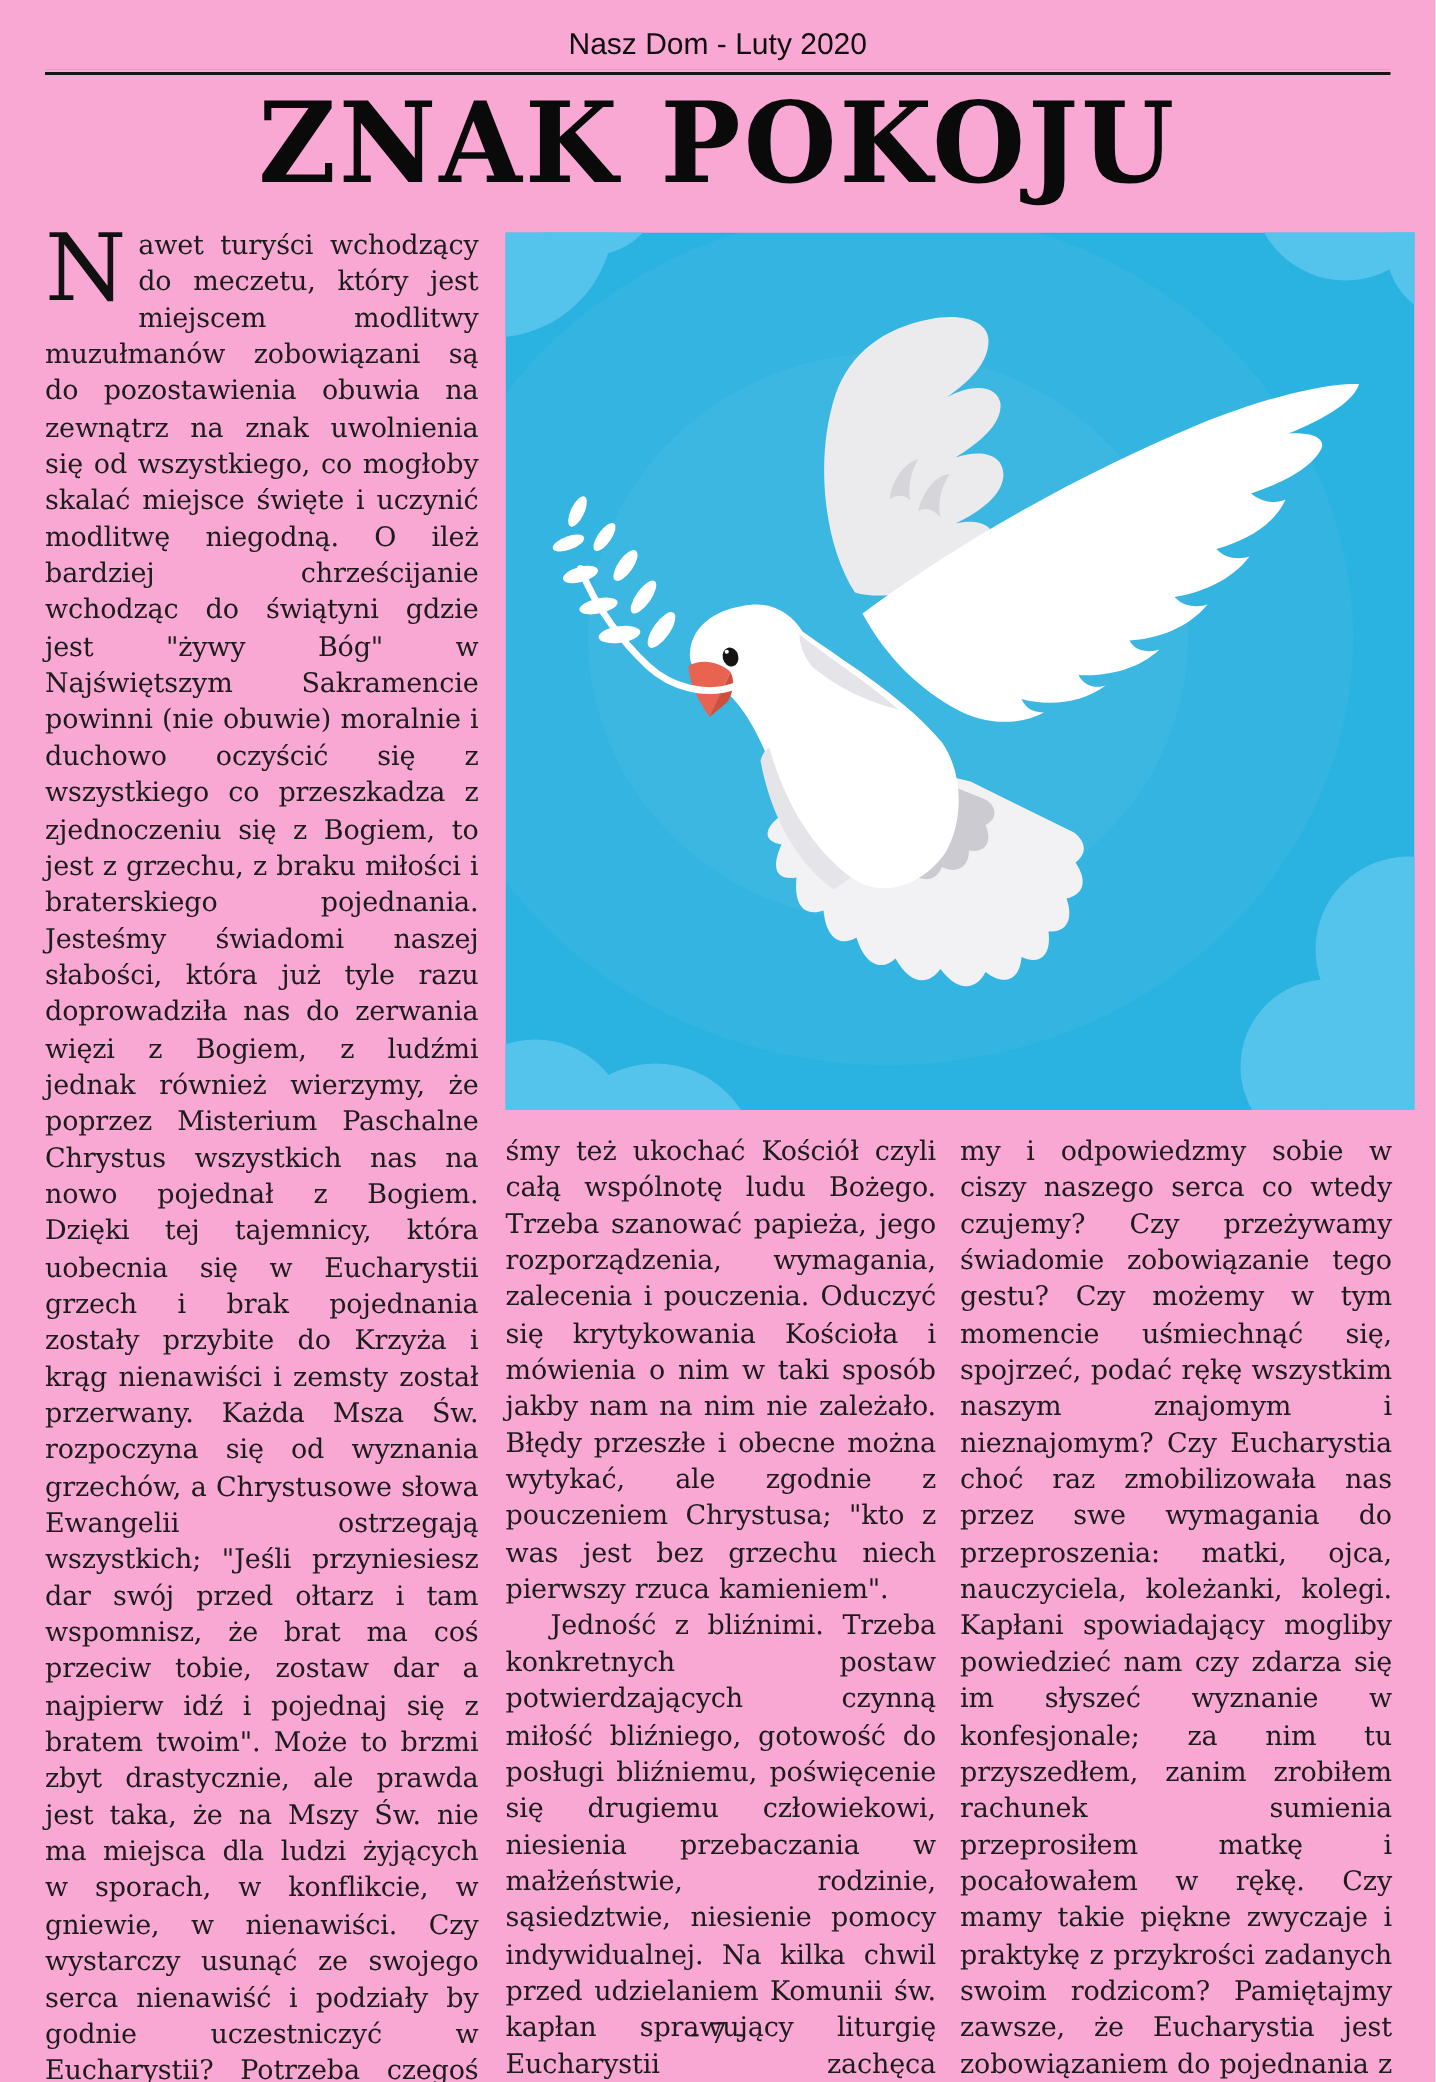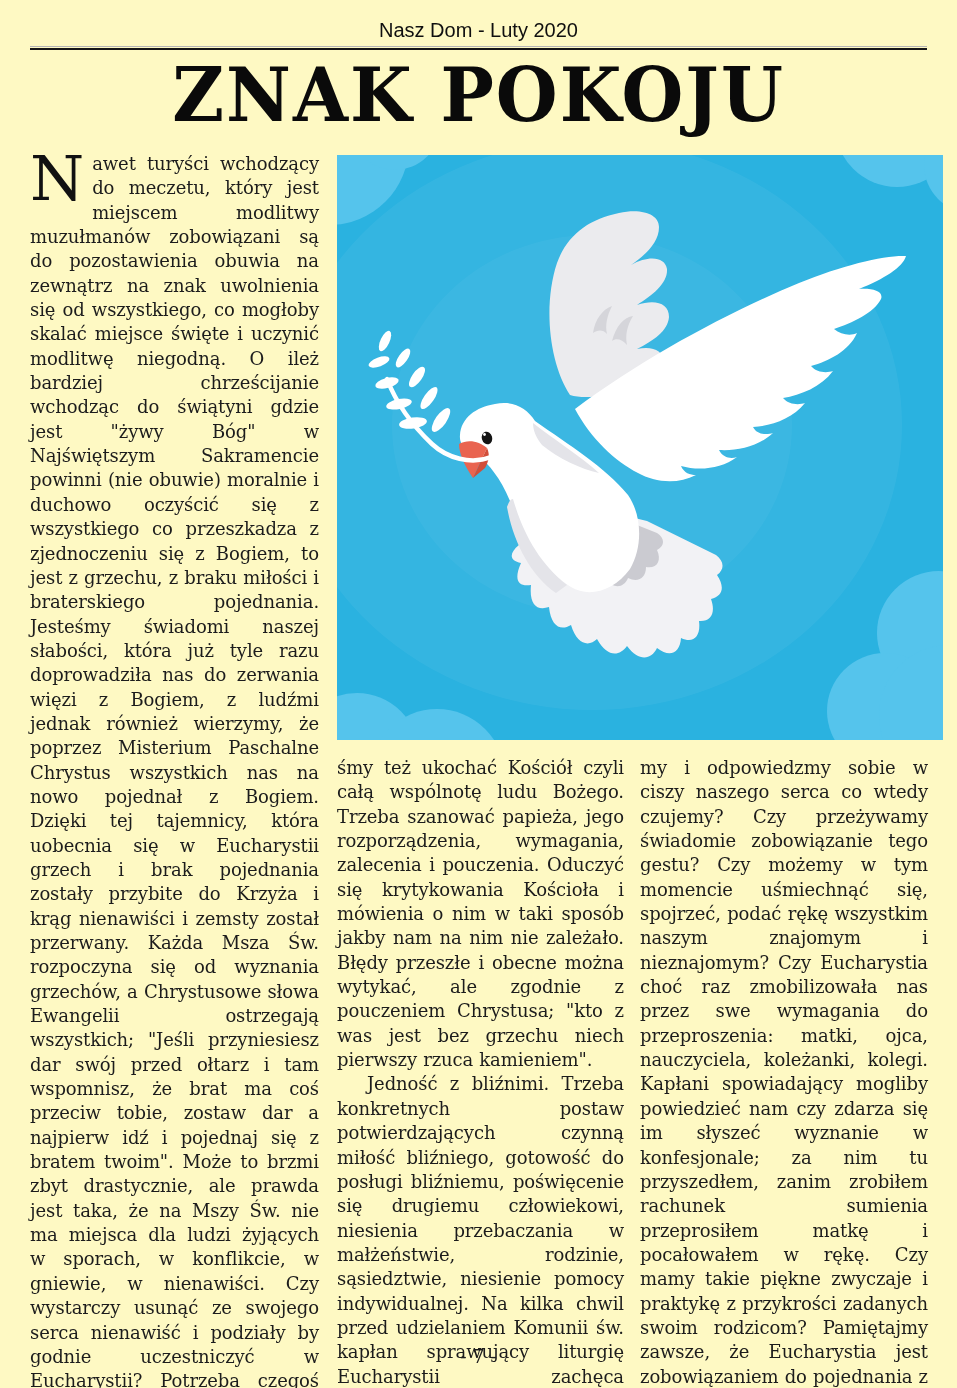--- a/index.html
+++ b/index.html
@@ -1,17 +1,17 @@
 <!DOCTYPE html>
 <html lang="pl"><head>
 <meta charset="utf-8">
 <style>
   html,body{margin:0;padding:0;background:#ffffff;}
   .page{
-    position:relative;width:957px;height:1388px;background:#fef9c3;
+    position:relative;width:957px;height:1388px;background:#f9a8d4;
     font-family:"DejaVu Serif",serif;color:#1c1c1c;overflow:hidden;
   }
   .header-title{
     position:absolute;top:19px;left:0;width:100%;text-align:center;
     font-family:"Liberation Sans",sans-serif;font-size:20px;color:#0f0f0f;
   }
   .header-rule{
     position:absolute;top:46px;left:30px;right:30px;height:4px;
     background:linear-gradient(#b5b5b5 0 1px, transparent 1px 2px, #161616 2px 4px);
   }

